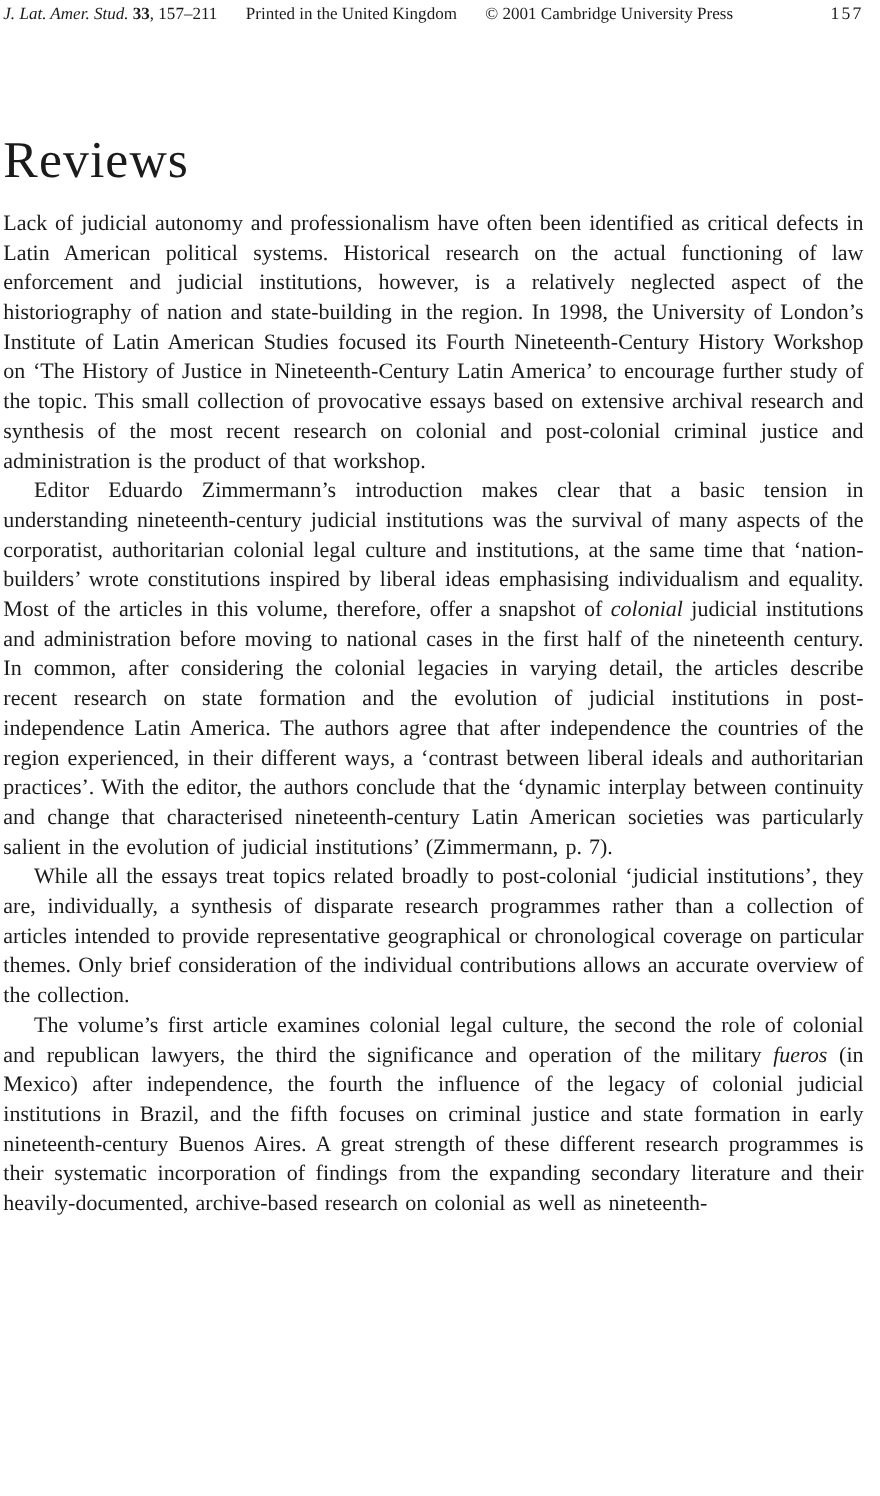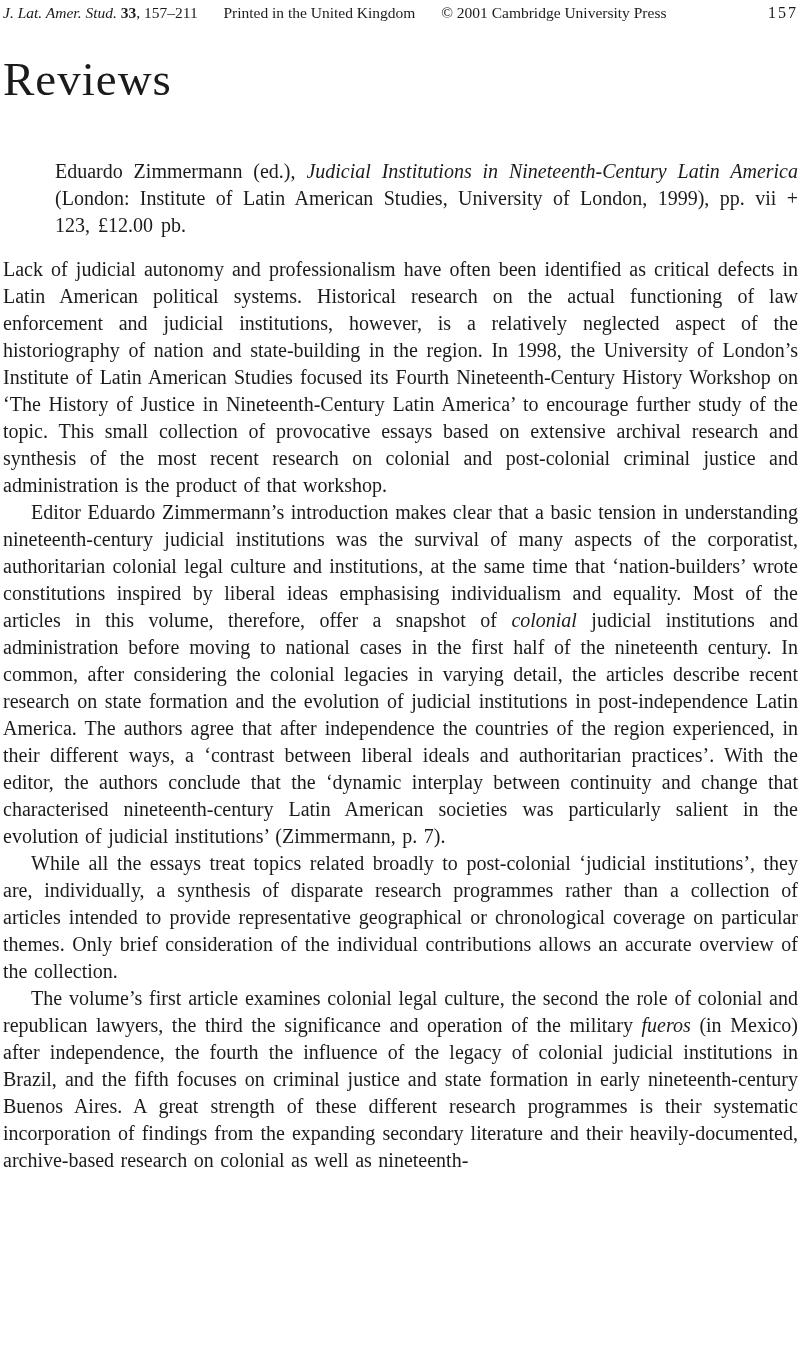--- a/index.html
+++ b/index.html
@@ -5,37 +5,37 @@
   * { margin: 0; padding: 0; box-sizing: border-box; }
   html, body { background: #ffffff; }
   .page {
     position: relative;
     width: 800px;
     height: 1360px;
     margin: 0 auto;
     background: #ffffff;
     color: #1b1b1b;
     font-family: "Liberation Serif", "DejaVu Serif", serif;
-    padding: 4px 2px 0 3px;
+    padding: 4px 15px 0 3px;
     overflow: hidden;
   }
   .running-head {
     display: flex;
     justify-content: space-between;
     align-items: baseline;
     font-size: 15.5px;
     white-space: nowrap;
   }
   .running-head .left > span { margin-right: 0; }
   .journal-abbrev { font-style: italic; }
   .journal-volume { font-weight: bold; }
   .head-gap { display: inline-block; width: 18px; }
   .page-number { font-size: 16px; letter-spacing: 2px; }
   .review-title {
-    margin-top: 32px;
+    margin-top: 99px;
     font-size: 47px;
     font-weight: 400;
     letter-spacing: 1px;
     line-height: 1.1;
   }
   .citation {
     margin-top: 52px;
     margin-left: 52px;
     font-size: 20px;
     line-height: 27px;
@@ -66,21 +66,20 @@
       <span class="head-gap"></span>
       <span>Printed in the United Kingdom</span>
       <span class="head-gap"></span>
       <span>© 2001 Cambridge University Press</span>
     </span>
     <span class="page-number">157</span>
   </div>
 
   <h1 class="review-title">Reviews</h1>
 
-  <p class="citation"><span>Eduardo Zimmermann (ed.), </span><em>Judicial Institutions in Nineteenth-Century Latin America</em><span> (London: Institute of Latin American Studies, University of London, 1999), pp. vii + 123, £12.00 pb.</span></p>
 
   <div class="body-text">
       <p class="para"><span>Lack of judicial autonomy and professionalism have often been identified as critical defects in Latin American political systems. Historical research on the actual functioning of law enforcement and judicial institutions, however, is a relatively neglected aspect of the historiography of nation and state-building in the region. In 1998, the University of London’s Institute of Latin American Studies focused its Fourth Nineteenth-Century History Workshop on ‘The History of Justice in Nineteenth-Century Latin America’ to encourage further study of the topic. This small collection of provocative essays based on extensive archival research and synthesis of the most recent research on colonial and post-colonial criminal justice and administration is the product of that workshop.</span></p>
       <p class="para indent"><span>Editor Eduardo Zimmermann’s introduction makes clear that a basic tension in understanding nineteenth-century judicial institutions was the survival of many aspects of the corporatist, authoritarian colonial legal culture and institutions, at the same time that ‘nation-builders’ wrote constitutions inspired by liberal ideas emphasising individualism and equality. Most of the articles in this volume, therefore, offer a snapshot of </span><em>colonial</em><span> judicial institutions and administration before moving to national cases in the first half of the nineteenth century. In common, after considering the colonial legacies in varying detail, the articles describe recent research on state formation and the evolution of judicial institutions in post-independence Latin America. The authors agree that after independence the countries of the region experienced, in their different ways, a ‘contrast between liberal ideals and authoritarian practices’. With the editor, the authors conclude that the ‘dynamic interplay between continuity and change that characterised nineteenth-century Latin American societies was particularly salient in the evolution of judicial institutions’ (Zimmermann, p. 7).</span></p>
       <p class="para indent"><span>While all the essays treat topics related broadly to post-colonial ‘judicial institutions’, they are, individually, a synthesis of disparate research programmes rather than a collection of articles intended to provide representative geographical or chronological coverage on particular themes. Only brief consideration of the individual contributions allows an accurate overview of the collection.</span></p>
       <p class="para indent"><span>The volume’s first article examines colonial legal culture, the second the role of colonial and republican lawyers, the third the significance and operation of the military </span><em>fueros</em><span> (in Mexico) after independence, the fourth the influence of the legacy of colonial judicial institutions in Brazil, and the fifth focuses on criminal justice and state formation in early nineteenth-century Buenos Aires. A great strength of these different research programmes is their systematic incorporation of findings from the expanding secondary literature and their heavily-documented, archive-based research on colonial as well as nineteenth-</span></p>
     </div>
 
 </div>
 

